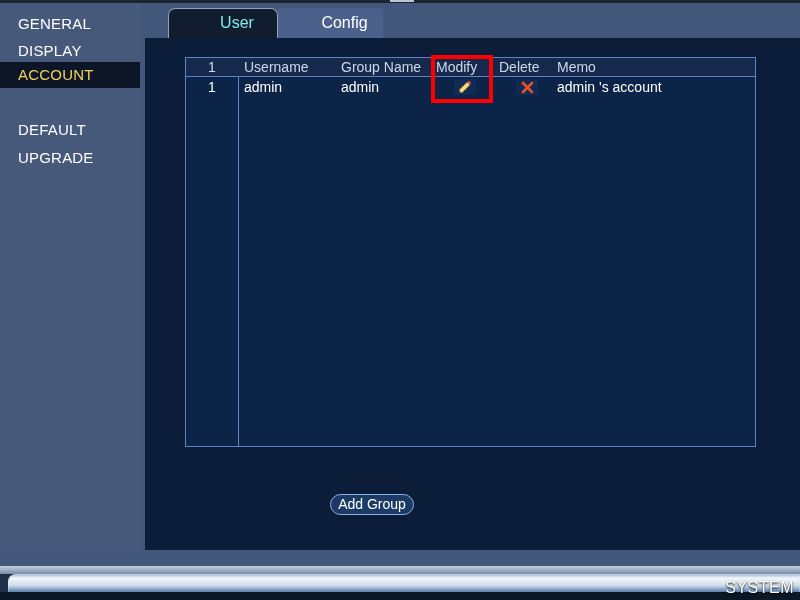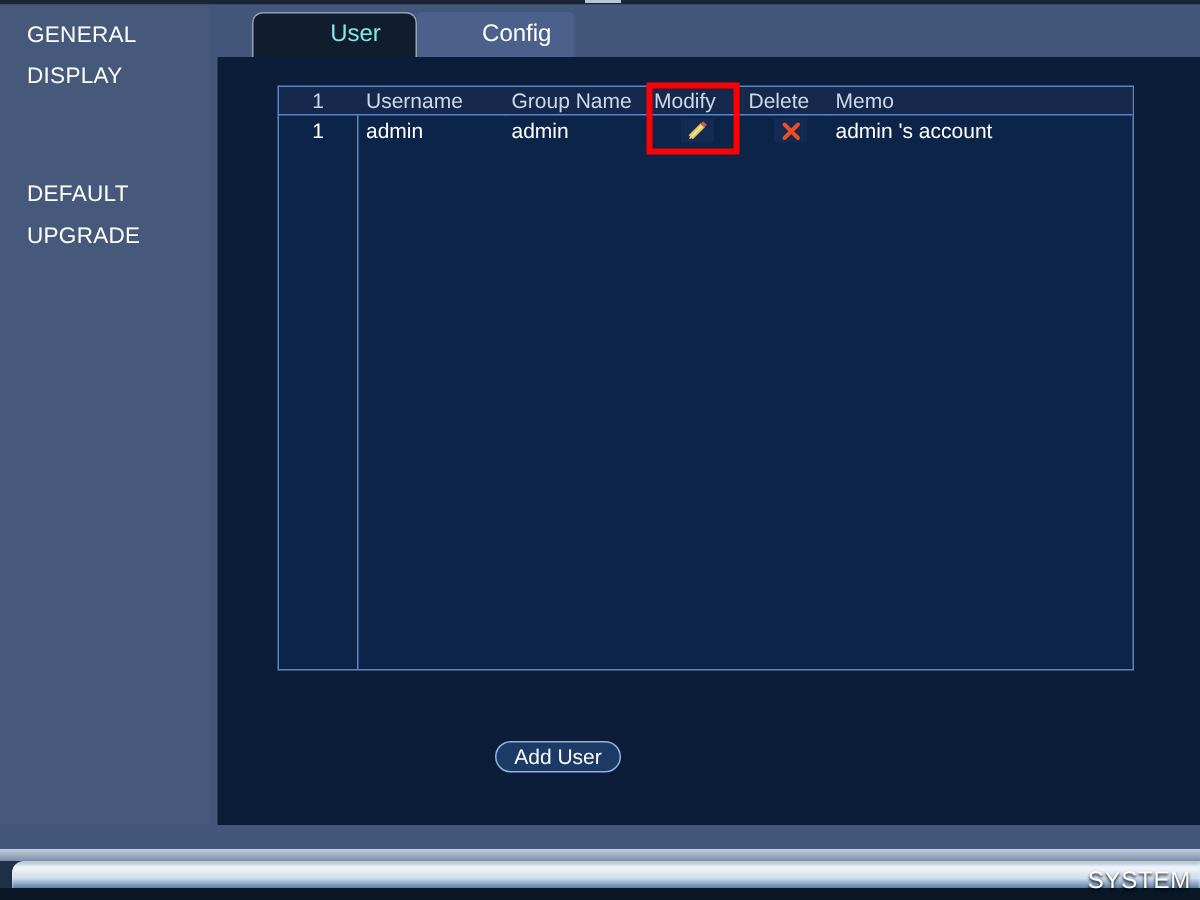--- a/index.html
+++ b/index.html
@@ -230,20 +230,23 @@
   <div class="top-edge"></div>
   <div class="top-edge-hl"></div>
 
   <div id="sidebar">
     <div class="side-item" style="top:8px">
       <span>GENERAL</span>
     </div>
     <div class="side-item" style="top:35px">
       <span>DISPLAY</span>
     </div>
+    <div class="side-item selected" style="top:59px">
+      <span>ACCOUNT</span>
+    </div>
     <div class="side-item" style="top:114px">
       <span>DEFAULT</span>
     </div>
     <div class="side-item" style="top:142px">
       <span>UPGRADE</span>
     </div>
   </div>
 
   <div id="tabstrip">
     <div class="tab active" style="left:28px;width:110px">
@@ -292,21 +295,21 @@
             <line x1="2" y1="2" x2="11" y2="11" stroke="#e8502a" stroke-width="2.6" stroke-linecap="round"></line>
             <line x1="11" y1="2" x2="2" y2="11" stroke="#e8502a" stroke-width="2.6" stroke-linecap="round"></line>
           </svg>
         </div>
 
         <div class="cell" style="left:371px;width:190px">admin 's account</div>
       </div>
     </div>
 
     <div id="add-user">
-      <span>Add User</span>
+      <span>Add Group</span>
     </div>
   </div>
 
   <div id="red-box"></div>
 
   <div id="taskbar">
     <div class="tb-shadow"></div>
     <div class="tb-gloss"></div>
     <div class="tb-bottom"></div>
     <div id="system-label">SYSTEM</div>

